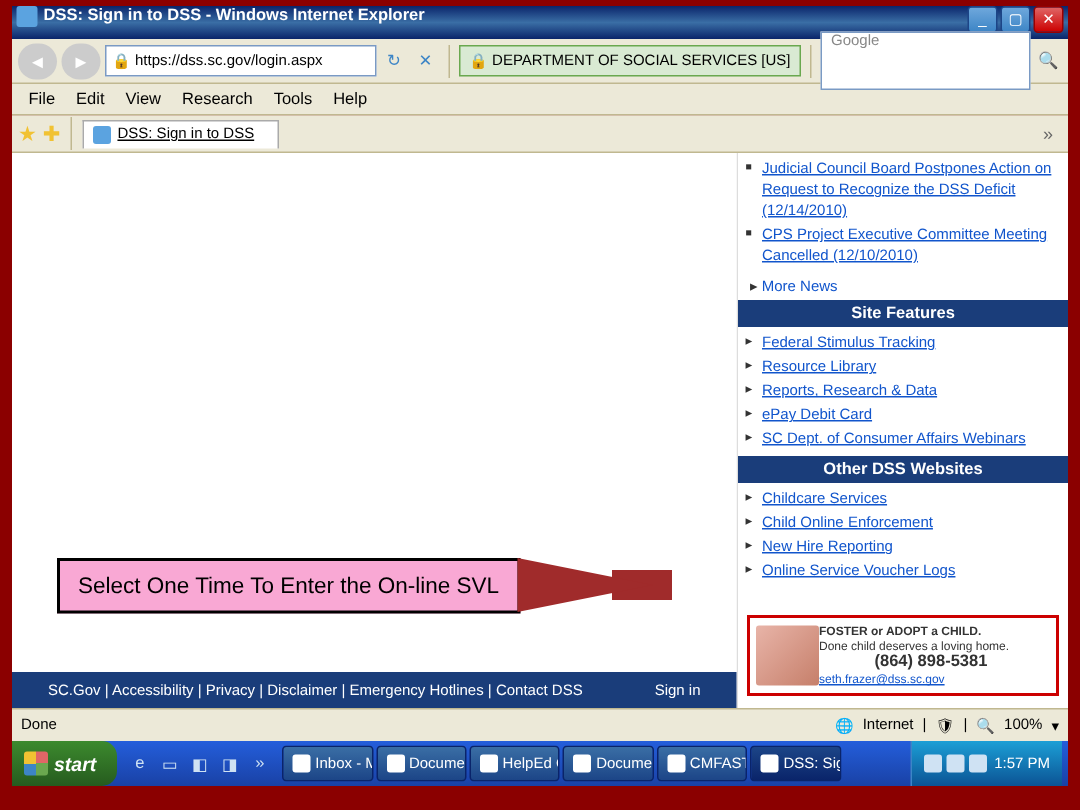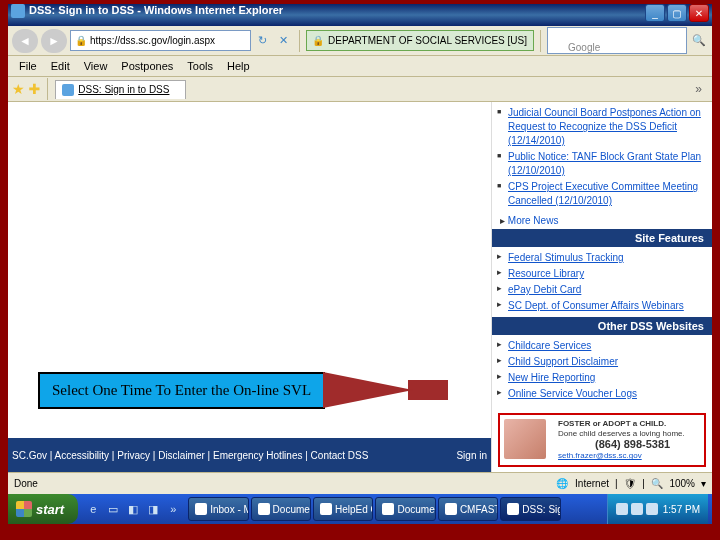--- a/index.html
+++ b/index.html
@@ -18,51 +18,51 @@
   .menubar span { padding: 2px 7px; cursor: pointer; }
 
   .navbar { height: 30px; background: #ece9d8; border-bottom: 1px solid #c0b890; display: flex; align-items: center; padding: 0 4px; gap: 3px; }
   .nav-arrow { width: 26px; height: 24px; background: linear-gradient(#b6d7a8,#6aa84f); border-radius: 12px; display: flex; align-items: center; justify-content: center; color: #fff; font-size: 12px; }
   .nav-arrow.disabled { background: #ccc; }
   .addr { flex: 1; max-width: 240px; height: 21px; background: #fff; border: 1px solid #7a9ac4; padding: 0 4px; display: flex; align-items: center; font-size: 10px; overflow: hidden; white-space: nowrap; }
   .addr-lock { width: 12px; height: 12px; color: #c49a00; margin-right: 3px; }
   .addr-refresh { width: 18px; height: 20px; display: flex; align-items: center; justify-content: center; color: #3d85c6; }
   .vsep { width: 1px; height: 22px; background: #c0b890; margin: 0 3px; }
   .site-chip { height: 21px; background: #d9ead3; border: 1px solid #6aa84f; padding: 0 6px; display: flex; align-items: center; font-size: 10px; gap: 3px; }
-  .searchbox { width: 140px; height: 27px; background: #fff; border: 1px solid #7a9ac4; padding: 0 20px; display: flex; align-items: flex-end; font-size: 10px; color: #888; }
+  .searchbox { width: 140px; height: 39px; background: #fff; border: 1px solid #7a9ac4; padding: 0 6px; display: flex; align-items: flex-start; font-size: 10px; color: #888; }
   .mag { width: 18px; height: 20px; display: flex; align-items: center; justify-content: center; }
 
   .favbar { height: 25px; background: #ece9d8; border-bottom: 1px solid #c0b890; display: flex; align-items: center; padding: 0 4px; font-size: 11px; gap: 4px; }
   .star { color: #f1c232; font-size: 14px; }
   .tab { background: #fff; border: 1px solid #aaa; border-bottom: none; padding: 3px 16px 3px 6px; font-size: 10px; display: flex; align-items: center; gap: 4px; margin-right: 2px; text-decoration: underline; }
   .tab-icon { width: 12px; height: 12px; background: #5ba3e0; border-radius: 2px; }
   .wrench { margin-left: auto; font-size: 12px; color: #666; padding: 0 6px; }
 
   .content { background: #fff; height: 370px; display: flex; position: relative; }
   .main-pane { flex: 1; background: #fff; position: relative; }
   .sidebar { width: 221px; border-left: 1px solid #ddd; background: #fff; overflow: hidden; font-size: 10px; }
   .sidebar ul { list-style: none; padding: 3px 0; }
   .sidebar li { padding: 1px 8px 1px 16px; position: relative; color: #1155cc; text-decoration: underline; cursor: pointer; line-height: 1.4; }
   .sidebar li.sq::before { content: "■"; position: absolute; left: 5px; color: #333; font-size: 7px; top: 2px; text-decoration: none; }
   .sidebar li.tr::before { content: "▸"; position: absolute; left: 5px; color: #333; font-size: 9px; top: 0; }
   .more-news { padding: 3px 8px; color: #1155cc; font-size: 10px; }
   .more-news::before { content: "▸ "; color: #333; }
-  .sb-header { background: #1a3d7a; color: #fff; font-weight: bold; padding: 3px 8px; font-size: 11px; text-align: right; }
-  .ad-box { margin: 8px 6px; border: 2px solid #cc0000; padding: 4px; display: flex; gap: 12px; background: #fff; }
+  .sb-header { background: #1a3d7a; color: #fff; font-weight: bold; padding: 3px 8px; font-size: 11px; text-align: center; }
+  .ad-box { margin: 18px 6px; border: 2px solid #cc0000; padding: 4px; display: flex; gap: 0; align-items: center; background: #fff; }
   .ad-img { width: 42px; height: 40px; background: linear-gradient(135deg,#e8b4a8,#c67f6a); border-radius: 2px; }
   .ad-text { font-size: 8px; color: #333; line-height: 1.2; }
   .ad-phone { font-weight: bold; font-size: 11px; padding-left: 37px; }
   .ad-email { color: #1155cc; text-decoration: underline; }
 
   .callout { position: absolute; bottom: 62px; left: 30px; width: 480px; height: 40px; display: flex; align-items: center; }
-  .callout-box { background: #0ea5e9; border: 2px solid #000; padding: 8px 12px; font-size: 15px; font-family: Liberation Serif, serif; }
+  .callout-box { background: #f9a8d4; border: 2px solid #000; padding: 8px 12px; font-size: 15px; font-family: Liberation Sans, sans-serif; }
   .callout-arrow { width: 0; height: 0; border-top: 18px solid transparent; border-bottom: 18px solid transparent; border-left: 90px solid #a02b2b; margin-left: -2px; position: relative; }
   .callout-tail { position: absolute; left: 370px; top: 10px; height: 20px; width: 40px; background: #a02b2b; }
 
-  .page-footer { position: absolute; bottom: 0; left: 0; right: 0; height: 34px; background: #1a3d7a; color: #fff; font-size: 10px; display: flex; align-items: center; padding: 0 4px; }
+  .page-footer { position: absolute; bottom: 0; left: 0; right: 0; height: 24px; background: #1a3d7a; color: #fff; font-size: 10px; display: flex; align-items: center; padding: 0 24px; }
   .page-footer .signin { margin-left: auto; }
 
   .statusbar { height: 22px; background: #ece9d8; border-top: 1px solid #c0b890; display: flex; align-items: center; padding: 0 6px; font-size: 10px; gap: 10px; }
   .statusbar .right { margin-left: auto; display: flex; align-items: center; gap: 6px; }
   .globe { color: #3d85c6; }
 
   .taskbar { height: 30px; background: linear-gradient(to bottom,#245edb,#1941a5); display: flex; align-items: center; padding-right: 4px; }
   .start-btn { height: 30px; background: linear-gradient(to bottom,#3c8a2e,#265b1e); color: #fff; font-weight: bold; font-style: italic; padding: 0 14px 0 8px; border-radius: 0 10px 10px 0; display: flex; align-items: center; gap: 4px; font-size: 13px; }
   .start-flag { width: 16px; height: 16px; background: conic-gradient(#e06666 0 25%, #6aa84f 25% 50%, #3d85c6 50% 75%, #f1c232 75% 100%); border-radius: 2px; }
   .ql { display: flex; gap: 2px; margin: 0 6px; }
@@ -107,21 +107,21 @@
     <div class="searchbox">
       <span>Google</span>
     </div>
     <div class="mag">🔍</div>
   </div>
 
   <div class="menubar">
     <span>File</span>
     <span>Edit</span>
     <span>View</span>
-    <span>Postpones</span>
+    <span>Research</span>
     <span>Tools</span>
     <span>Help</span>
   </div>
 
   <div class="favbar">
     <span class="star">★</span>
     <span class="star">✚</span>
     <div class="vsep"></div>
     <div class="tab">
       <div class="tab-icon"></div>
@@ -138,35 +138,35 @@
         <div class="callout-arrow"></div>
       </div>
       <div class="page-footer">
         <span>SC.Gov | Accessibility | Privacy | Disclaimer | Emergency Hotlines | Contact DSS</span>
         <span class="signin">Sign in</span>
       </div>
     </div>
     <div class="sidebar">
       <ul>
         <li class="sq">Judicial Council Board Postpones Action on Request to Recognize the DSS Deficit (12/14/2010)</li>
-        <li class="sq">Public Notice: TANF Block Grant State Plan (12/10/2010)</li>
         <li class="sq">CPS Project Executive Committee Meeting Cancelled (12/10/2010)</li>
       </ul>
       <div class="more-news">More News</div>
       <div class="sb-header">Site Features</div>
       <ul>
         <li class="tr">Federal Stimulus Tracking</li>
         <li class="tr">Resource Library</li>
+        <li class="tr">Reports, Research &amp; Data</li>
         <li class="tr">ePay Debit Card</li>
         <li class="tr">SC Dept. of Consumer Affairs Webinars</li>
       </ul>
       <div class="sb-header">Other DSS Websites</div>
       <ul>
         <li class="tr">Childcare Services</li>
-        <li class="tr">Child Support Disclaimer</li>
+        <li class="tr">Child Online Enforcement</li>
         <li class="tr">New Hire Reporting</li>
         <li class="tr">Online Service Voucher Logs</li>
       </ul>
       <div class="ad-box">
         <div class="ad-img"></div>
         <div class="ad-text">
           <div style="font-weight:bold">FOSTER or ADOPT a CHILD.</div>
           <div>Done child deserves a loving home.</div>
           <div class="ad-phone">(864) 898-5381</div>
           <div class="ad-email">seth.frazer@dss.sc.gov</div>

